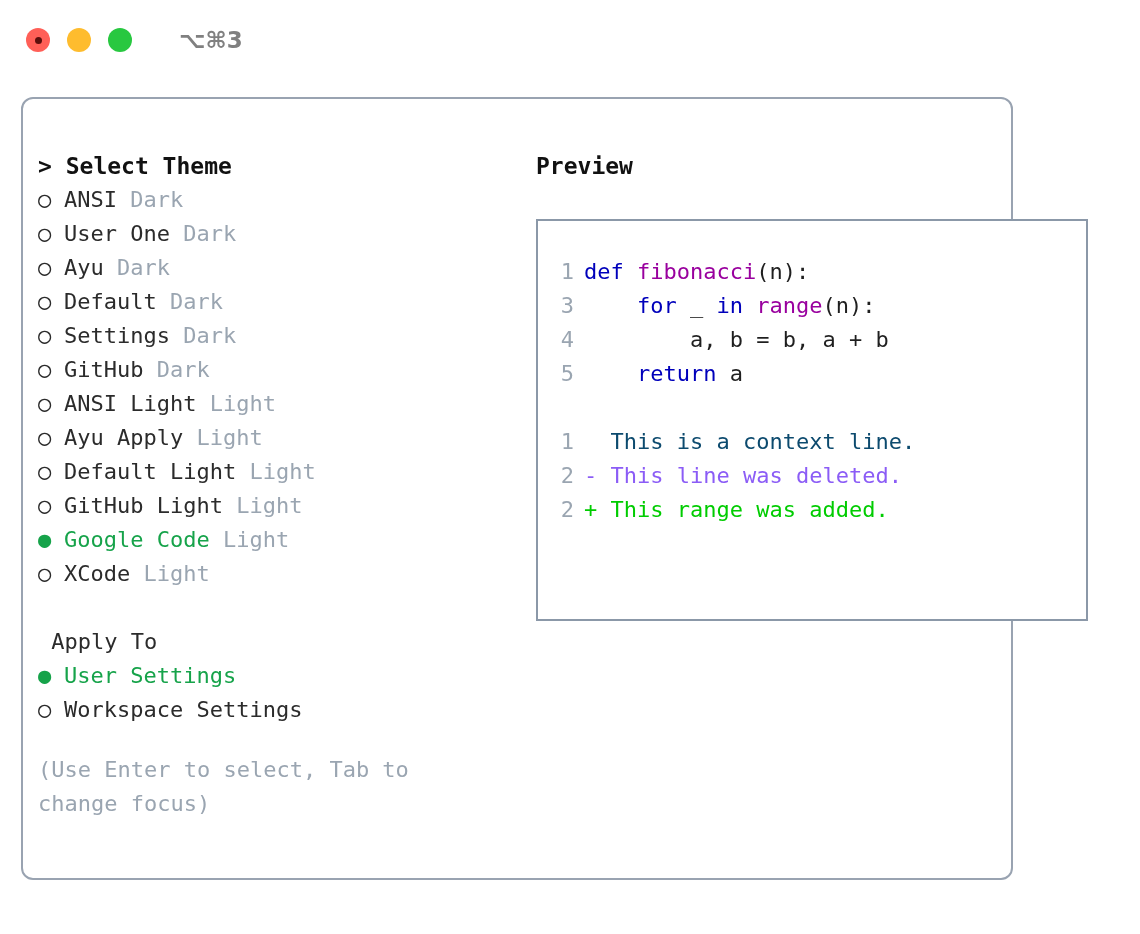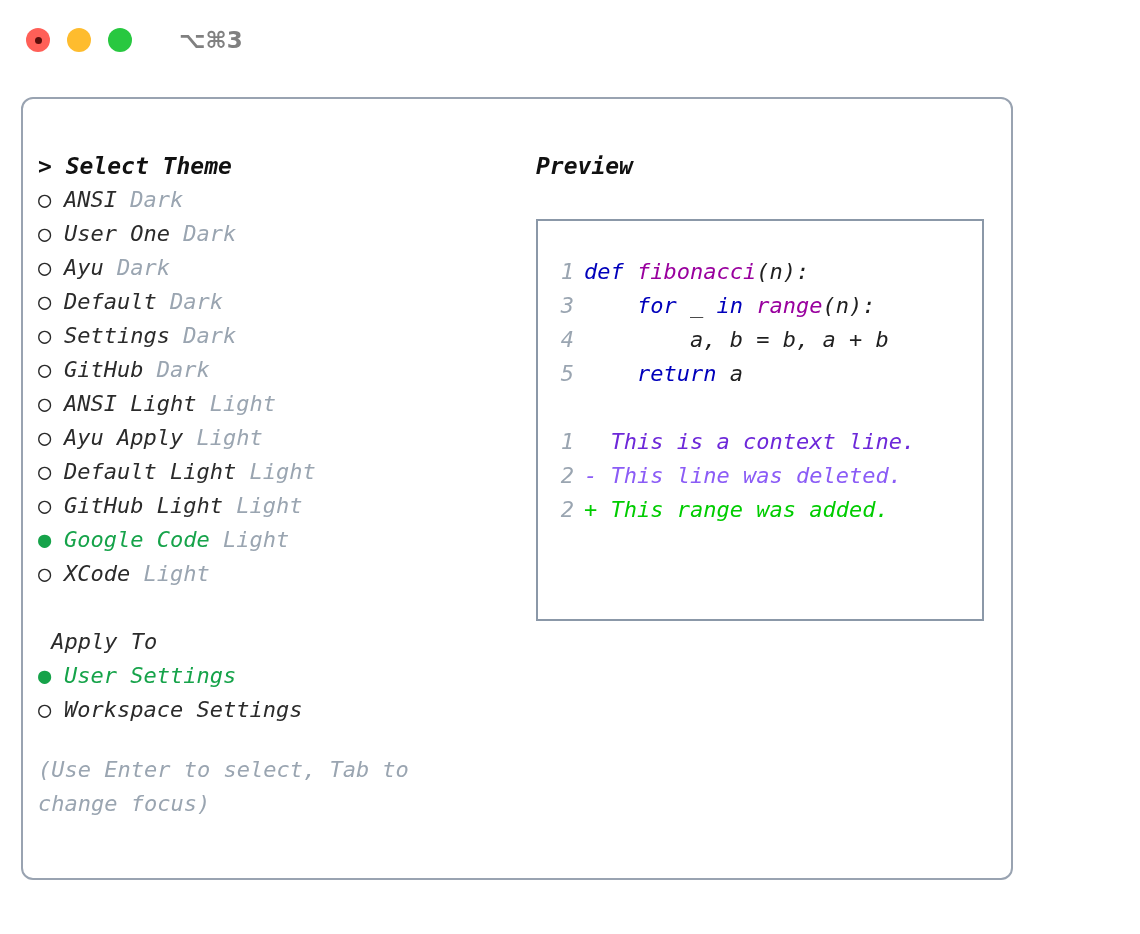--- a/index.html
+++ b/index.html
@@ -63,21 +63,20 @@
   .window {
     position: absolute;
     left: 21px;
     top: 97px;
     width: 992px;
     height: 783px;
     border: 2px solid #99A3B1;
     border-radius: 12px;
     box-sizing: border-box;
     background: #ffffff;
-    font-style: italic;
   }
 
   .columns {
     position: absolute;
     left: 0; top: 0;
     width: 100%; height: 100%;
   }
 
   
   .left-col {
@@ -137,21 +136,21 @@
   }
   .preview-title {
     font-size: 23px;
     font-weight: bold;
     color: #111111;
     line-height: 34px;
     white-space: pre;
   }
   .preview-box {
     margin-top: 36px;
-    width: 448px;
+    width: 552px;
     height: 402px;
     border: 2px solid #8B98A8;
     box-sizing: border-box;
     background: #ffffff;
     padding: 34px 0 0 10px;
   }
   .code-line {
     font-size: 22px;
     line-height: 34px;
     white-space: pre;
@@ -162,21 +161,21 @@
     display: inline-block;
     width: 26px;
     text-align: right;
     margin-right: 10px;
   }
   .kw   { color: #0000BB; }
   .fn   { color: #99009E; }
   .num  { color: #0B6E68; }
   .pln  { color: #1F1F1F; }
   .code-gap { height: 34px; }
-  .diff-ctx { color: #6d28d9; }
+  .diff-ctx { color: #0c4a6e; }
   .diff-del { color: #8b5cf6; }
   .diff-add { color: #00CC00; }
 </style>
 </head>
 <body>
 
 <div class="titlebar">
   <div class="dots">
     <span class="dot dot-red"></span>
     <span class="dot dot-yellow"></span>

